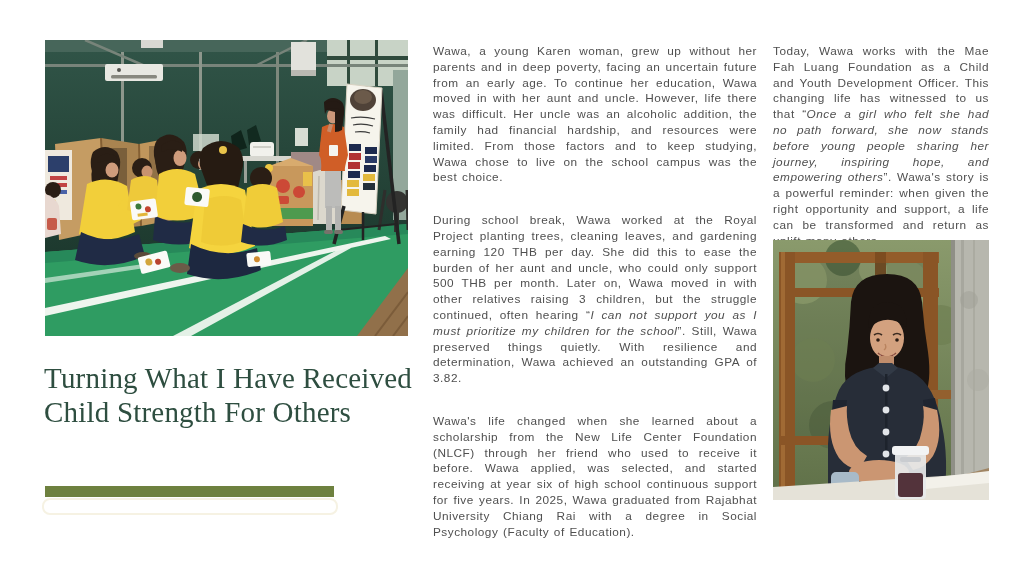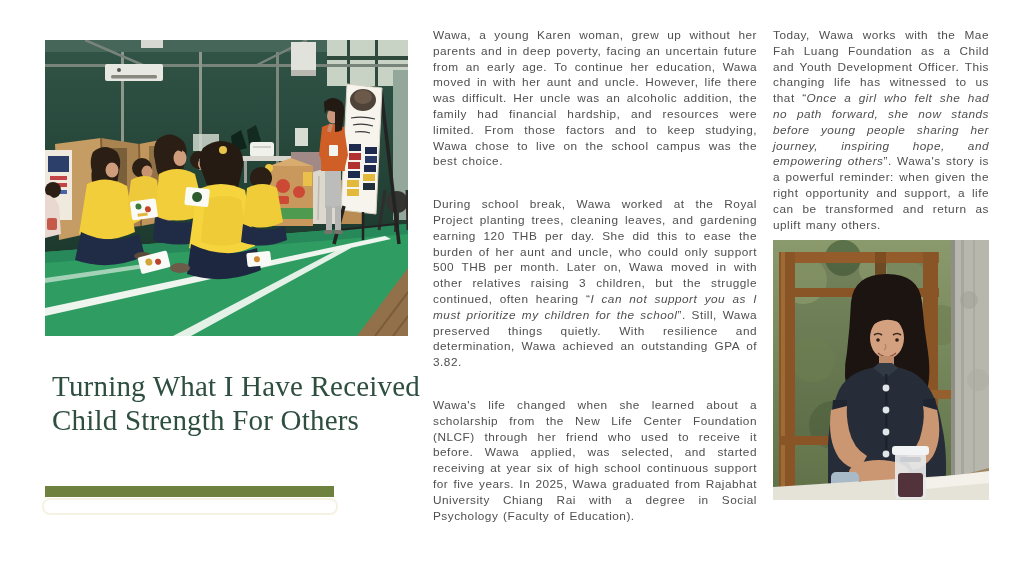--- a/index.html
+++ b/index.html
@@ -1,27 +1,27 @@
 <!DOCTYPE html>
 <html><head>
 <meta charset="utf-8">
 <style>
   html,body{margin:0;padding:0;background:#e9e9e9;}
   .page{position:relative;width:1024px;height:576px;background:#ffffff;overflow:hidden;
         font-family:"Liberation Sans",sans-serif;}
   figure{margin:0;padding:0;}
   .photo-main{position:absolute;left:45px;top:40px;width:363px;height:296px;overflow:hidden;}
   .photo-main svg,.photo-portrait svg{display:block;width:100%;height:100%;}
-  .page-title{position:absolute;left:44px;top:361px;width:390px;margin:8px;
+  .page-title{position:absolute;left:44px;top:361px;width:390px;margin:0;
        font-family:"Liberation Serif",serif;font-weight:400;
        font-size:29px;line-height:34px;color:#2e4e40;letter-spacing:0.2px;}
   .accent-bar{position:absolute;left:45px;top:486px;width:289px;height:11px;background:#6e813f;}
   .ghost-outline{position:absolute;left:42px;top:498px;width:292px;height:13px;
        border:2px solid #f6f2e3;border-radius:8px;}
-  .col{position:absolute;top:28px;}
+  .col{position:absolute;top:44px;}
   .col-middle{left:433px;width:324px;}
   .col-right{left:773px;width:216px;}
   .col p{margin:0 0 27px 0;font-size:11.8px;line-height:15.8px;color:#4f4f4f;
        text-align:justify;letter-spacing:0.5px;word-spacing:1px;}
   .col p em{}
   .photo-portrait{position:absolute;left:773px;top:240px;width:216px;height:260px;overflow:hidden;}
 </style>
 </head>
 <body>
 

